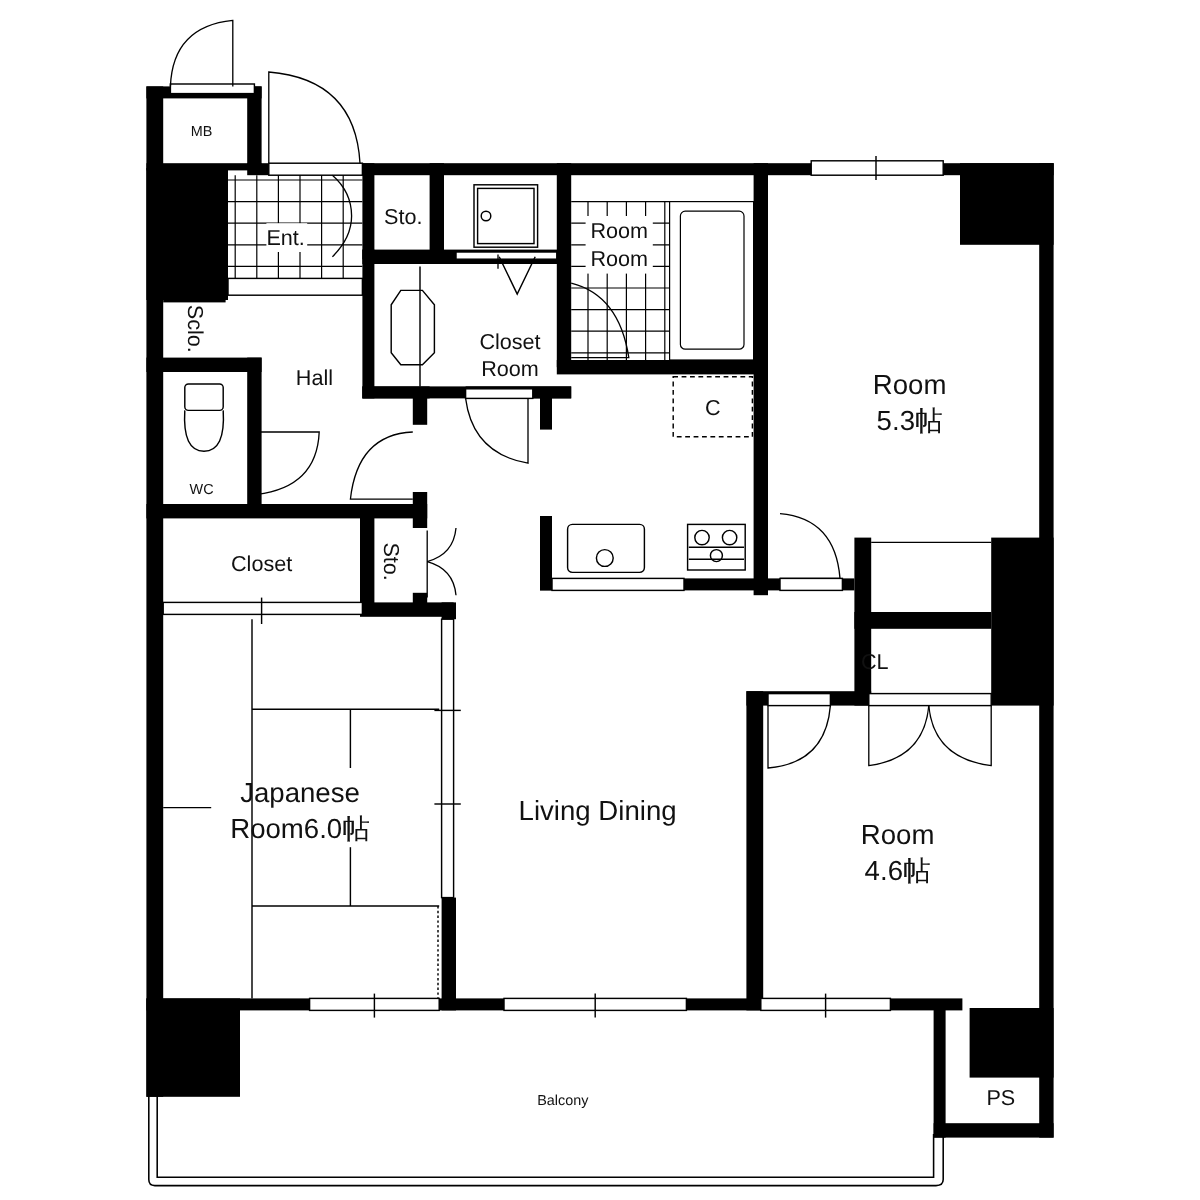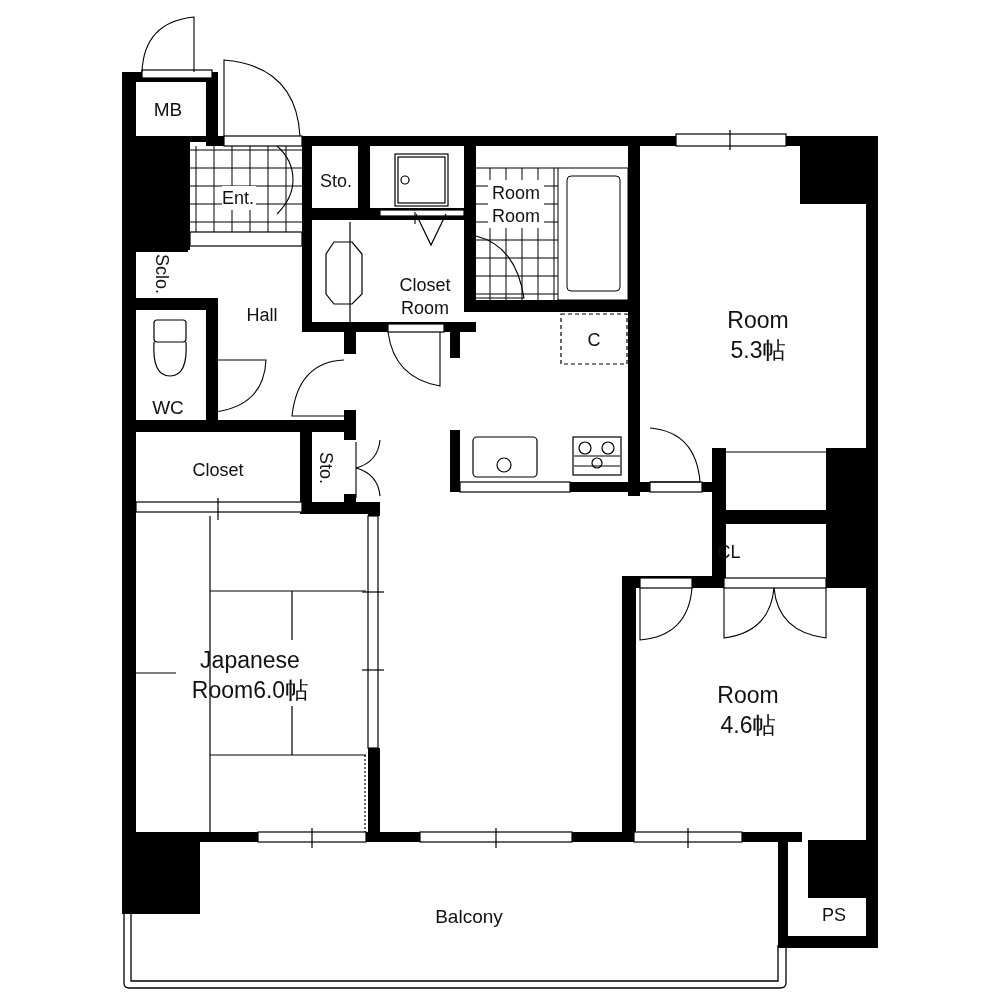--- a/index.html
+++ b/index.html
@@ -1,18 +1,18 @@
 <!DOCTYPE html>
 <html><head>
 <meta charset="utf-8">
 <style>
   html, body { margin:0; padding:0; background:#ffffff; }
   body { width:1000px; height:1000px; position:relative; overflow:hidden; font-family:"Liberation Sans", "DejaVu Sans", sans-serif; color:#111; }
   #plan { position:absolute; left:0; top:0; width:1000px; height:1000px; }
-  .lbl { position:absolute; text-align:center; line-height:1.25; font-size:19px; white-space:nowrap; transform:translate(-50%,-50%); }
+  .lbl { position:absolute; text-align:center; line-height:1.25; font-size:12px; white-space:nowrap; transform:translate(-50%,-50%); }
   .lbl.big { font-size:23px; line-height:1.3; }
   .lbl.sm { font-size:18px; }
   .lbl.vert { writing-mode:vertical-rl; font-size:18px; }
 </style>
 </head>
 <body>
 
 <svg id="plan" viewBox="0 0 1000 1000" xmlns="http://www.w3.org/2000/svg">
 
   <g fill="none" stroke="#000" stroke-width="1.3">
@@ -226,19 +226,20 @@
 </div>
 <div class="lbl" style="left:168px;top:408px">WC</div>
 <div class="lbl sm" style="left:218px;top:470px">Closet</div>
 <div class="lbl vert" style="left:326px;top:468px">Sto.</div>
 <div class="lbl sm" style="left:729px;top:552px">CL</div>
 <div class="lbl big" style="left:250px;top:676px">
   <div>Japanese</div>
   <div>Room6.0帖</div>
 </div>
 <div class="lbl big" style="left:498px;top:676px">
+  <div>Living Dining</div>
 </div>
 <div class="lbl big" style="left:748px;top:711px">
   <div>Room</div>
   <div>4.6帖</div>
 </div>
 <div class="lbl" style="left:469px;top:917px">Balcony</div>
 <div class="lbl sm" style="left:834px;top:915px">PS</div>
 
 </body></html>

